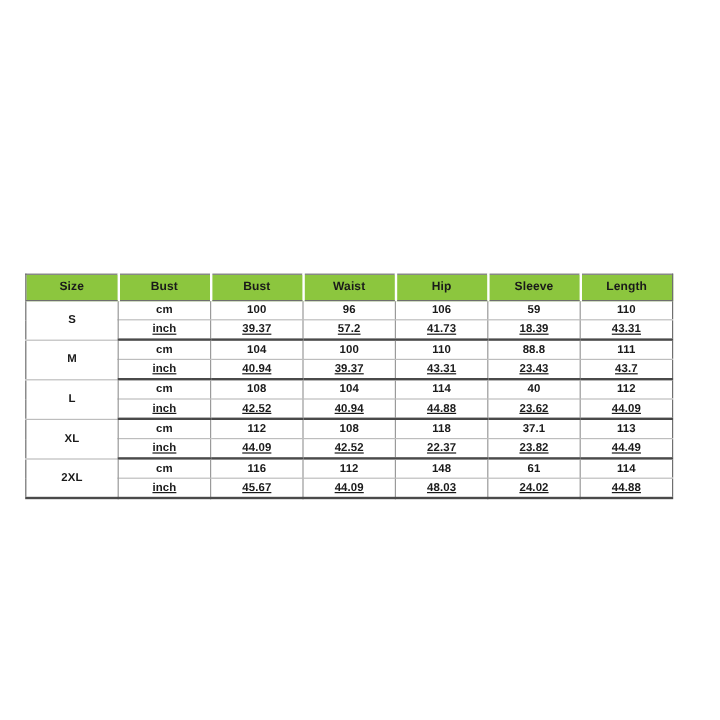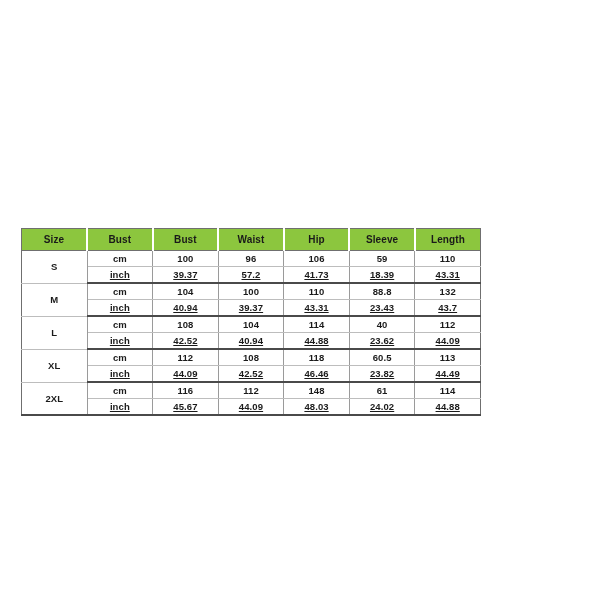--- a/index.html
+++ b/index.html
@@ -19,21 +19,21 @@
     width: 600px;
     height: 600px;
     background: #ffffff;
   }
 
   
   #size-chart-wrap {
     position: absolute;
     left: 21px;
     top: 228px;
-    width: 460px;
+    width: 540px;
   }
 
   table.size-chart {
     width: 100%;
     border-collapse: collapse;
     table-layout: fixed;
     background: #ffffff;
     border-left: 1px solid #6f6f6f;
     border-right: 1px solid #6f6f6f;
     border-top: 1px solid #6f6f6f;
@@ -138,21 +138,21 @@
           <td>43.31</td>
         </tr>
 
         <tr class="row-cm">
           <td class="size-cell" rowspan="2">M</td>
           <td>cm</td>
           <td>104</td>
           <td>100</td>
           <td>110</td>
           <td>88.8</td>
-          <td>132</td>
+          <td>111</td>
         </tr>
         <tr class="row-inch">
           <td>inch</td>
           <td>40.94</td>
           <td>39.37</td>
           <td>43.31</td>
           <td>23.43</td>
           <td>43.7</td>
         </tr>
 
@@ -173,28 +173,28 @@
           <td>23.62</td>
           <td>44.09</td>
         </tr>
 
         <tr class="row-cm">
           <td class="size-cell" rowspan="2">XL</td>
           <td>cm</td>
           <td>112</td>
           <td>108</td>
           <td>118</td>
-          <td>60.5</td>
+          <td>37.1</td>
           <td>113</td>
         </tr>
         <tr class="row-inch">
           <td>inch</td>
           <td>44.09</td>
           <td>42.52</td>
-          <td>46.46</td>
+          <td>22.37</td>
           <td>23.82</td>
           <td>44.49</td>
         </tr>
 
         <tr class="row-cm">
           <td class="size-cell last-group" rowspan="2">2XL</td>
           <td>cm</td>
           <td>116</td>
           <td>112</td>
           <td>148</td>

